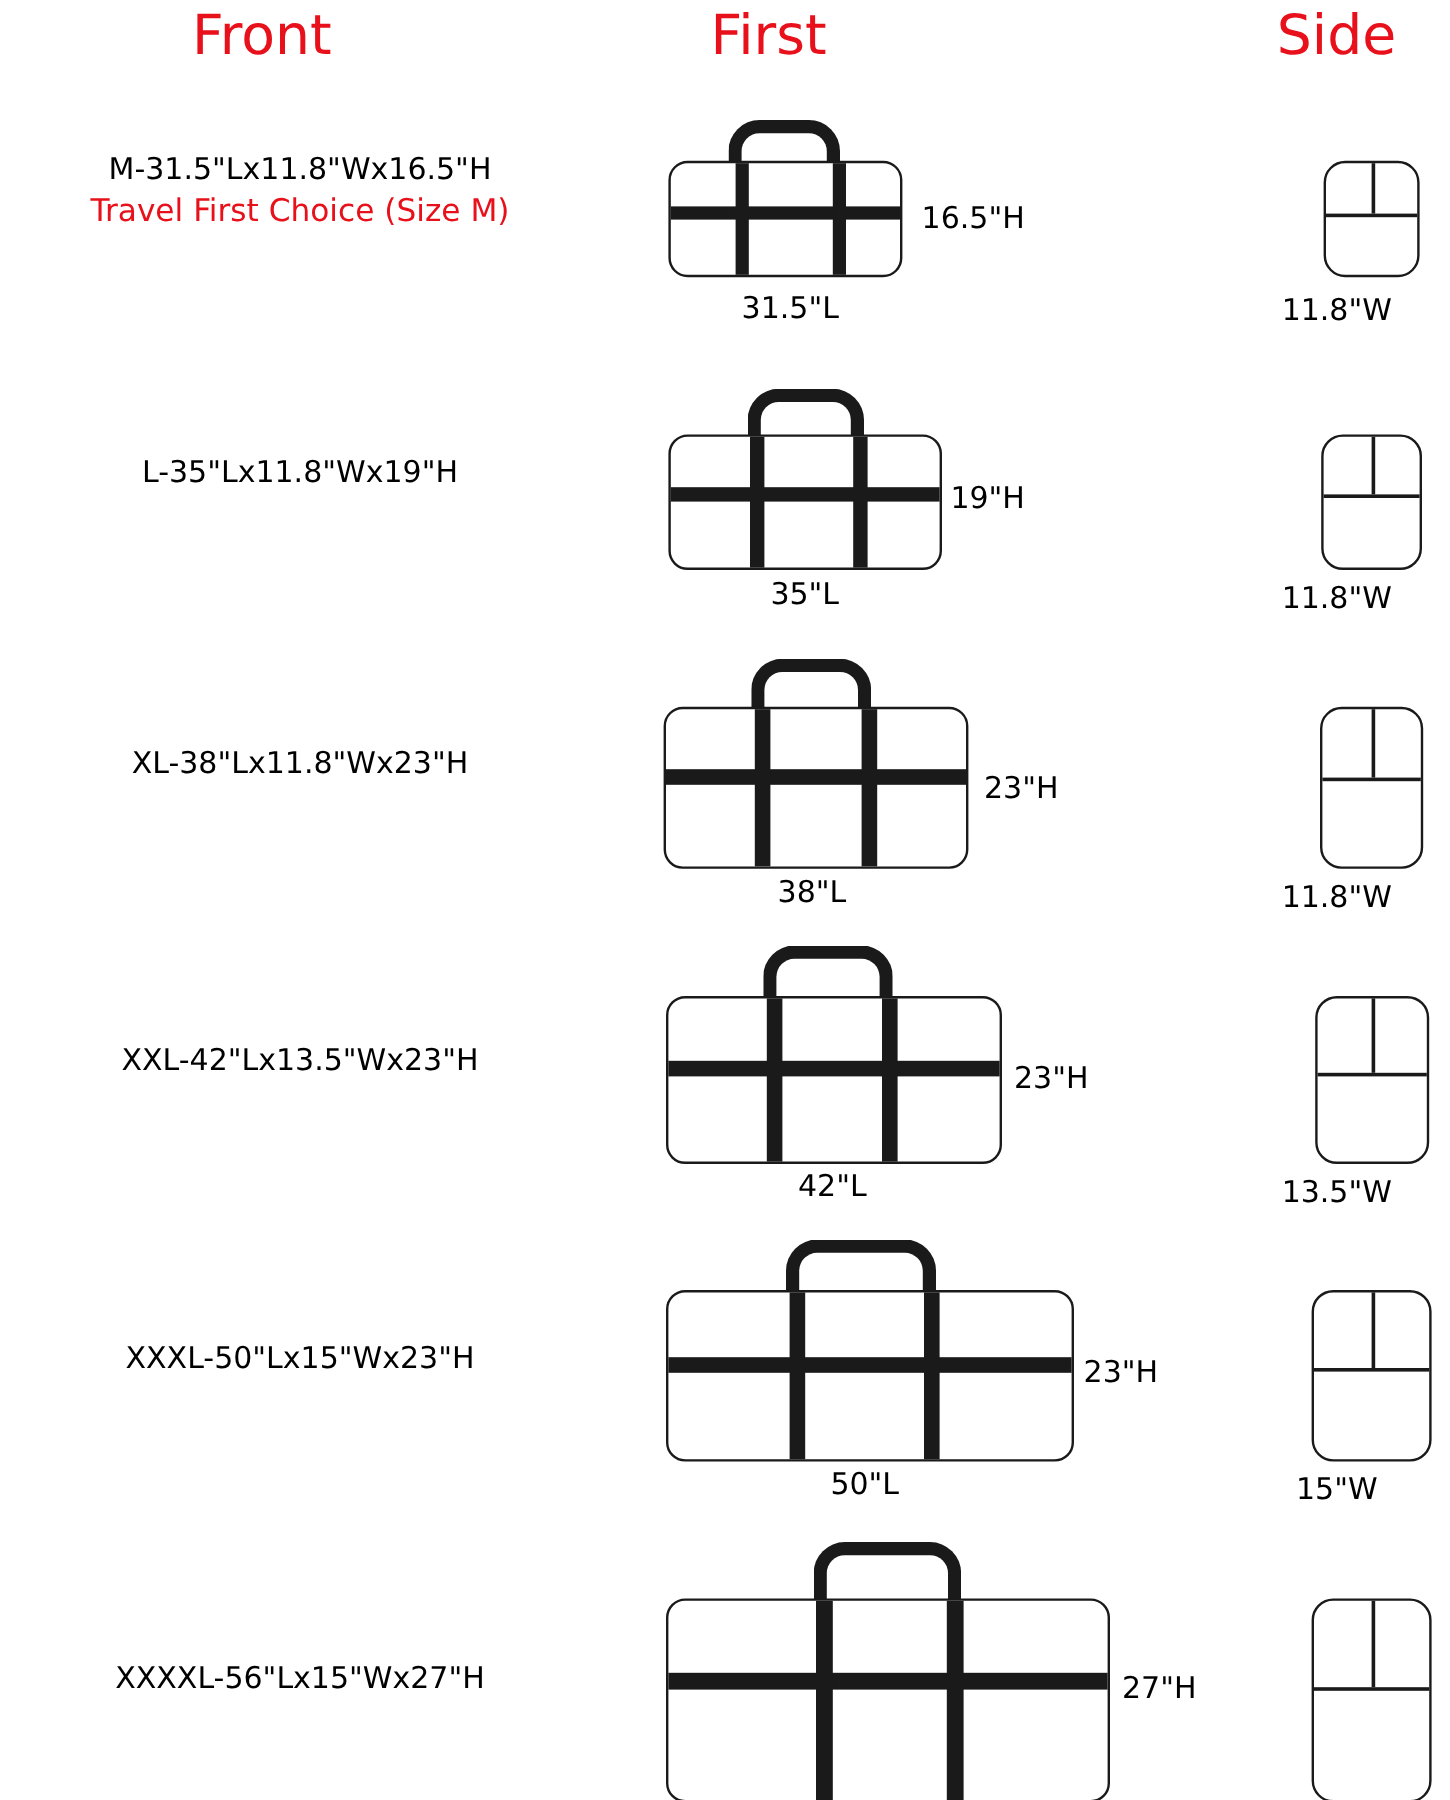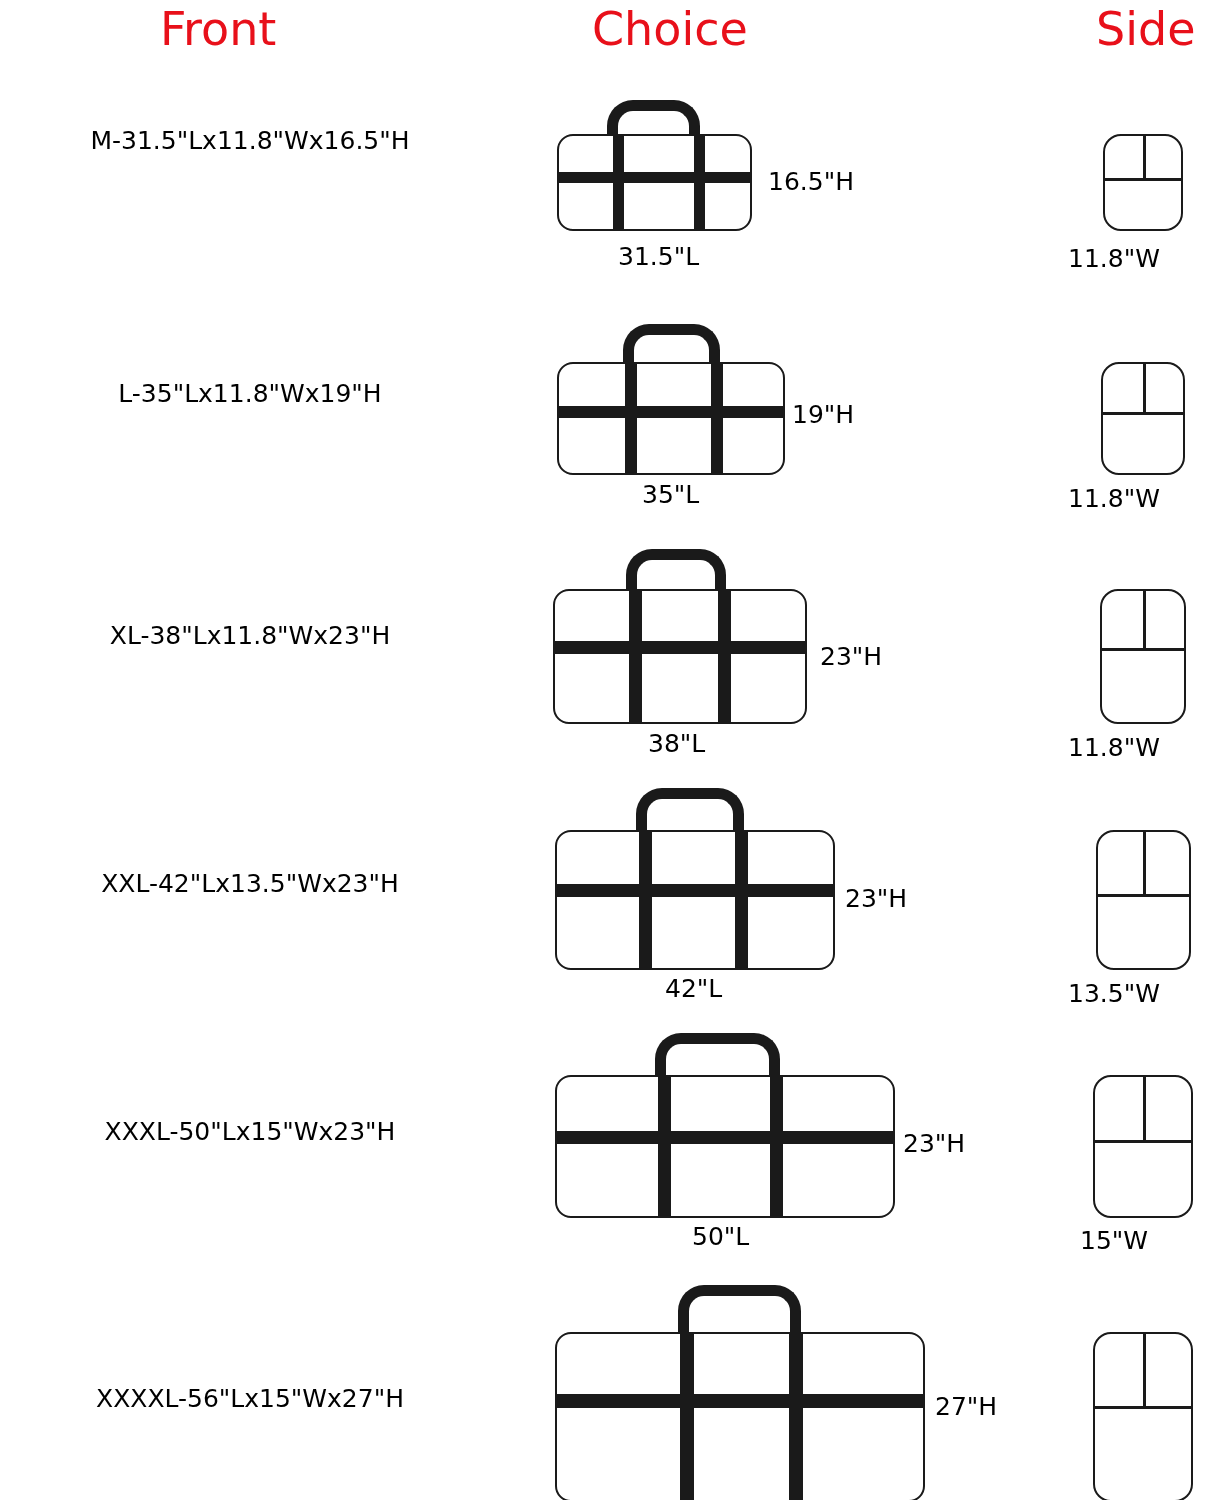--- a/index.html
+++ b/index.html
@@ -29,21 +29,21 @@
   .hdr {
     position: absolute;
     top: 2px;
     font-size: 46px;
     color: #e8101a;
     font-weight: 400;
     white-space: nowrap;
   }
   .hdr-size  { left: 160px; }
   .hdr-front { left: 592px; }
-  .hdr-side  { left: 1096px; }
+  .hdr-side  { left: 1064px; }
 
   
   .row {
     position: relative;
     width: 1208px;
   }
   .col-size {
     position: absolute;
     left: 0;
     width: 500px;
@@ -139,27 +139,28 @@
     left: 0;
   }
 </style>
 </head>
 <body>
 
 <div class="sheet">
 
   <div class="header">
     <div class="hdr hdr-size">Front</div>
-    <div class="hdr hdr-front">Choice</div>
+    <div class="hdr hdr-front">First</div>
     <div class="hdr hdr-side">Side</div>
   </div>
 
   <div class="row" style="height:230px;">
     <div class="col-size" style="top:52px;">
       <div class="size-line">M-31.5"Lx11.8"Wx16.5"H</div>
+      <div class="size-note">Travel First Choice (Size M)</div>
     </div>
 
     <div class="col-front">
 
       <div class="handle" style="left:107px; top:28px; width:93px; height:42px;"></div>
 
       <div class="bag" style="left:57px; top:62px; width:195px; height:97px;">
         <div class="strap-h" style="top:36px; height:11px;"></div>
         <div class="strap-v" style="left:54px; width:11px;"></div>
         <div class="strap-v" style="left:135px; width:11px;"></div>

